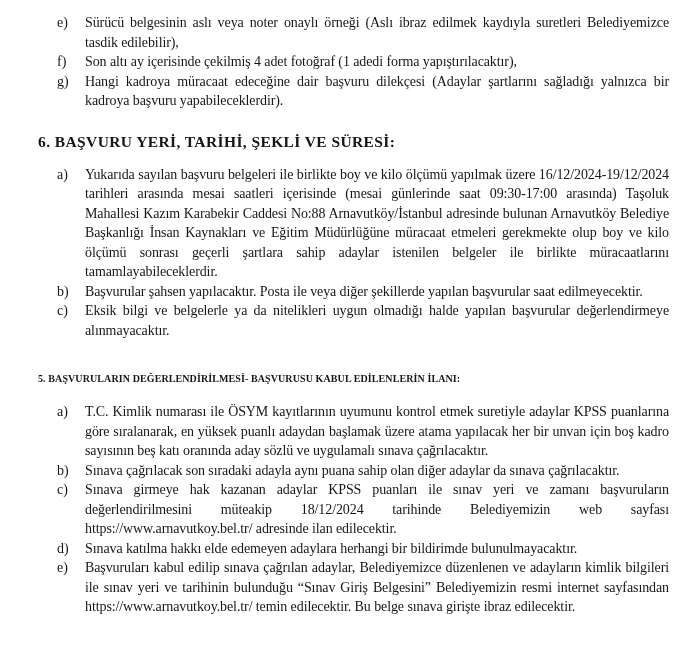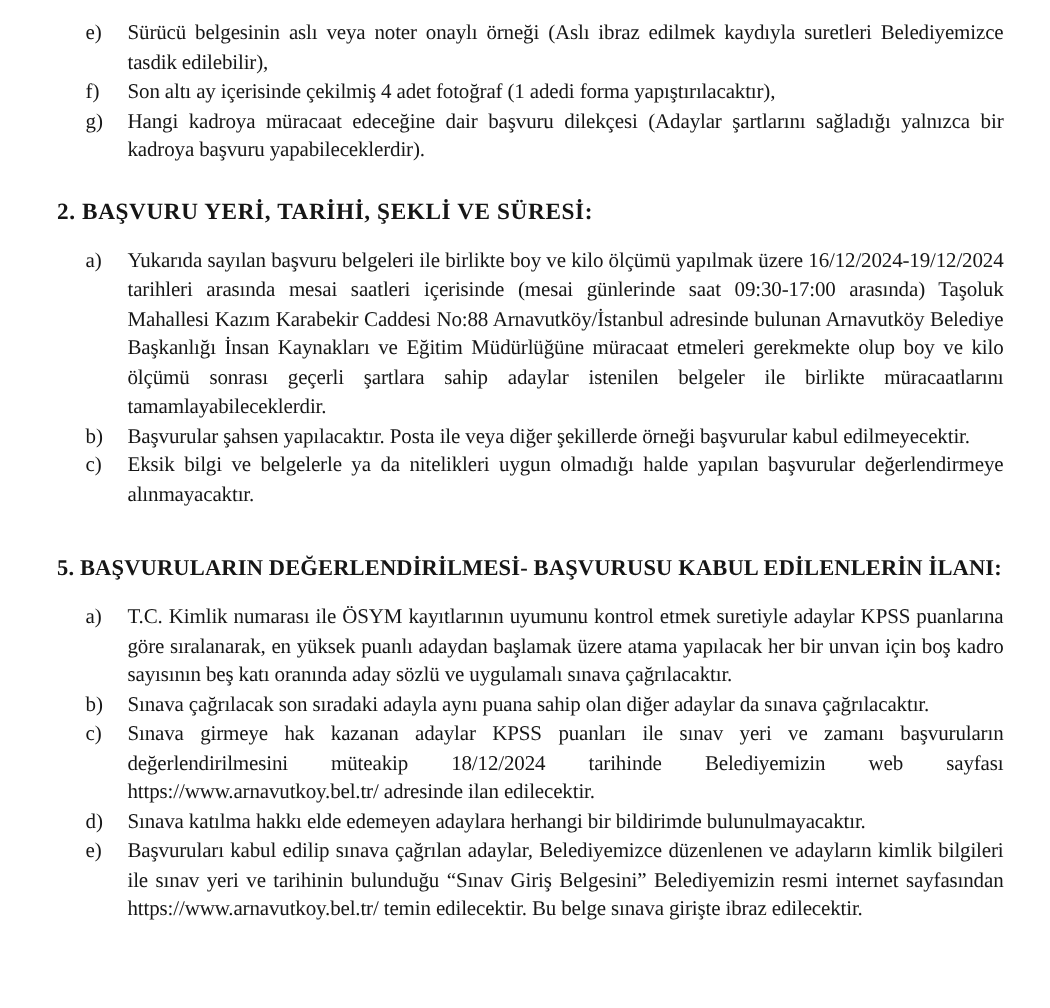--- a/index.html
+++ b/index.html
@@ -42,21 +42,21 @@
   }
   .heading {
     font-weight: bold;
     font-size: 15.5px;
     letter-spacing: 0.4px;
     margin: 21px 0 13px 0;
     line-height: 20px;
   }
   .heading.h5 {
     letter-spacing: 0.1px;
-    font-size: 15px;
+    font-size: 10px;
     margin-top: 29px;
   }
   .intro {
     margin: 0 0 0 47px;
     text-align: left;
   }
 </style>
 </head>
 <body>
 
@@ -70,31 +70,31 @@
     <div class="li">
       <span class="marker">f)</span>
       <div class="li-text">Son altı ay içerisinde çekilmiş 4 adet fotoğraf (1 adedi forma yapıştırılacaktır),</div>
     </div>
     <div class="li">
       <span class="marker">g)</span>
       <div class="li-text">Hangi kadroya müracaat edeceğine dair başvuru dilekçesi (Adaylar şartlarını sağladığı yalnızca bir kadroya başvuru yapabileceklerdir).</div>
     </div>
   </div>
 
-  <div class="heading">2. BAŞVURU YERİ, TARİHİ, ŞEKLİ VE SÜRESİ:</div>
+  <div class="heading">6. BAŞVURU YERİ, TARİHİ, ŞEKLİ VE SÜRESİ:</div>
 
 
   <div class="doc-list">
     <div class="li">
       <span class="marker">a)</span>
       <div class="li-text">Yukarıda sayılan başvuru belgeleri ile birlikte boy ve kilo ölçümü yapılmak üzere 16/12/2024-19/12/2024 tarihleri arasında mesai saatleri içerisinde (mesai günlerinde saat 09:30-17:00 arasında) Taşoluk Mahallesi Kazım Karabekir Caddesi No:88 Arnavutköy/İstanbul adresinde bulunan Arnavutköy Belediye Başkanlığı İnsan Kaynakları ve Eğitim Müdürlüğüne müracaat etmeleri gerekmekte olup boy ve kilo ölçümü sonrası geçerli şartlara sahip adaylar istenilen belgeler ile birlikte müracaatlarını tamamlayabileceklerdir.</div>
     </div>
     <div class="li">
       <span class="marker">b)</span>
-      <div class="li-text">Başvurular şahsen yapılacaktır. Posta ile veya diğer şekillerde örneği başvurular kabul edilmeyecektir.</div>
+      <div class="li-text">Başvurular şahsen yapılacaktır. Posta ile veya diğer şekillerde yapılan başvurular saat edilmeyecektir.</div>
     </div>
     <div class="li">
       <span class="marker">c)</span>
       <div class="li-text">Eksik bilgi ve belgelerle ya da nitelikleri uygun olmadığı halde yapılan başvurular değerlendirmeye alınmayacaktır.</div>
     </div>
   </div>
 
   <div class="heading h5">5. BAŞVURULARIN DEĞERLENDİRİLMESİ- BAŞVURUSU KABUL EDİLENLERİN İLANI:</div>
 
   <div class="doc-list">

